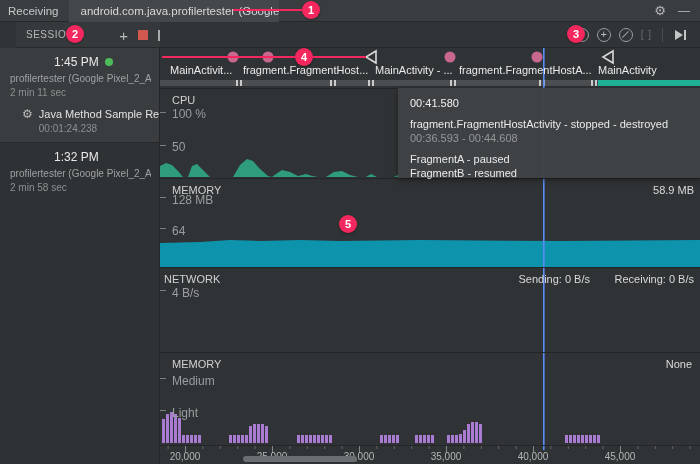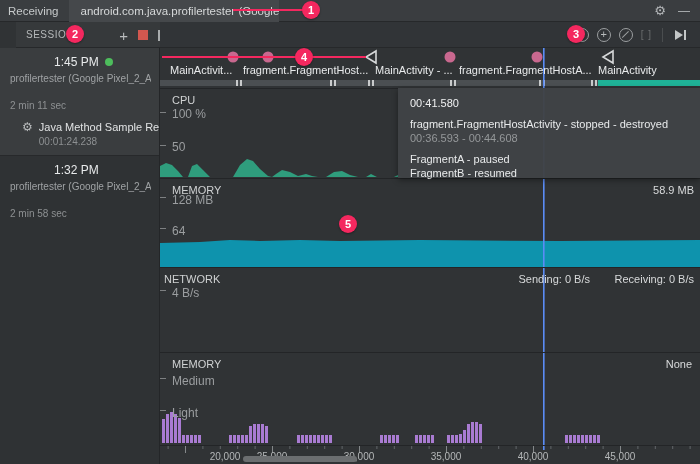--- a/index.html
+++ b/index.html
@@ -46,21 +46,21 @@
 
   
   .sessions-panel { position:absolute; left:0; top:48px; width:160px; height:416px;
     background:#2f3234; border-right:1px solid #242628; }
   .session-item { padding:7px 8px 8px 10px; }
   .session-item.selected { background:#3a3d3f; border-bottom:1px solid #27292b; }
   .session-time-row { display:flex; align-items:center; gap:6px;margin-left:44px; }
   .session-time { font-size:12px; color:#e8eaeb; }
   .live-dot { width:8px; height:8px; border-radius:50%; background:#4dbd5c; }
   .session-device { margin-top:4px; font-size:10px; color:#9fa2a4; white-space:nowrap; overflow:hidden; }
-  .session-duration { margin-top:16px; font-size:10px; color:#8d9092; }
+  .session-duration { margin-top:3px; font-size:10px; color:#8d9092; }
   .artifact { margin-top:10px; padding-left:12px; display:flex; gap:6px; }
   .artifact-gear { color:#b9bcbd; font-size:12px; line-height:1.1; }
   .artifact-label { font-size:11px; color:#e0e2e3; white-space:nowrap; overflow:hidden; }
   .artifact-time { font-size:10px; color:#8d9092; margin-top:3px; }
 
   
   .main { position:absolute; left:160px; top:48px; width:540px; height:416px; background:#303335; }
   .main svg.layer { position:absolute; left:0; top:0; }
   .activity-label { position:absolute; top:16px; font-size:11px; color:#e8eaeb; white-space:nowrap; z-index:2; }
   .sec-border { position:absolute; left:0; width:540px; height:1px; background:#232527; z-index:2; }
@@ -300,21 +300,21 @@
     <div class="right-val" style="right:110px; top:225px">Sending: 0 B/s</div>
     <div class="right-val" style="right:6px; top:225px">Receiving: 0 B/s</div>
     <div class="tick-label" style="left:12px; top:238px">4 B/s</div>
 
     <div class="sec-label" style="left:12px; top:310px">MEMORY</div>
     <div class="right-val" style="right:8px; top:310px">None</div>
     <div class="tick-label" style="left:12px; top:326px">Medium</div>
     <div class="tick-label" style="left:12px; top:358px">Light</div>
 
     <div id="axis-labels">
-        <span class="axis-label" style="left: 25px; margin-left: 40px;">20,000</span>
+        <span class="axis-label" style="left: 25px;">20,000</span>
         <span class="axis-label" style="left: 112px;">25,000</span>
         <span class="axis-label" style="left: 199px;">30,000</span>
         <span class="axis-label" style="left: 286px;">35,000</span>
         <span class="axis-label" style="left: 373px;">40,000</span>
         <span class="axis-label" style="left: 460px;">45,000</span>
       </div>
     <div class="scrollbar"></div>
 
     <div class="tooltip">
       <div class="tt-time">00:41.580</div>

